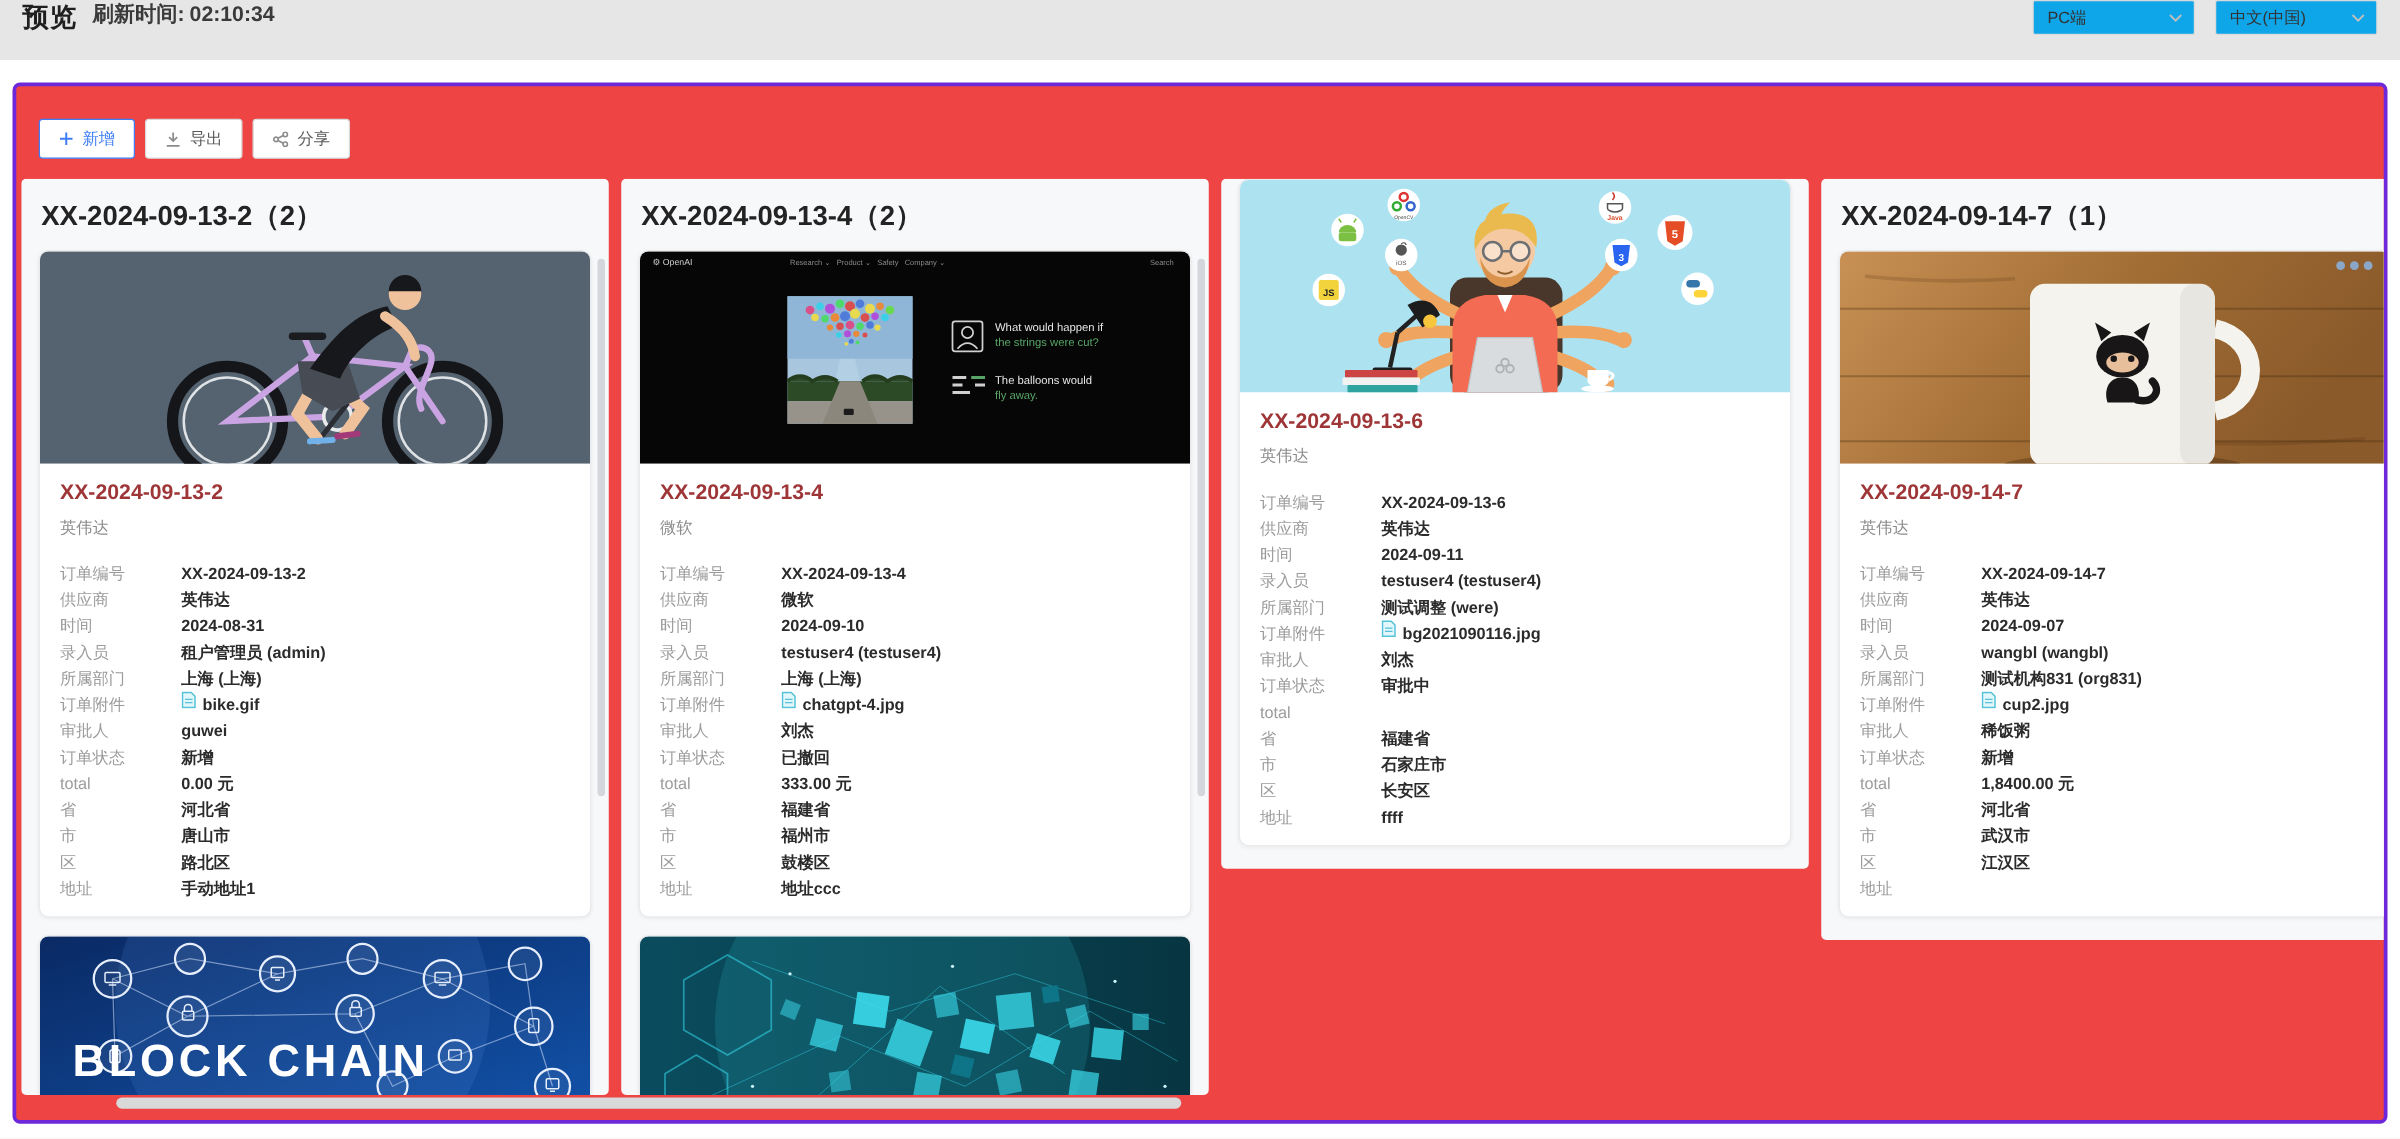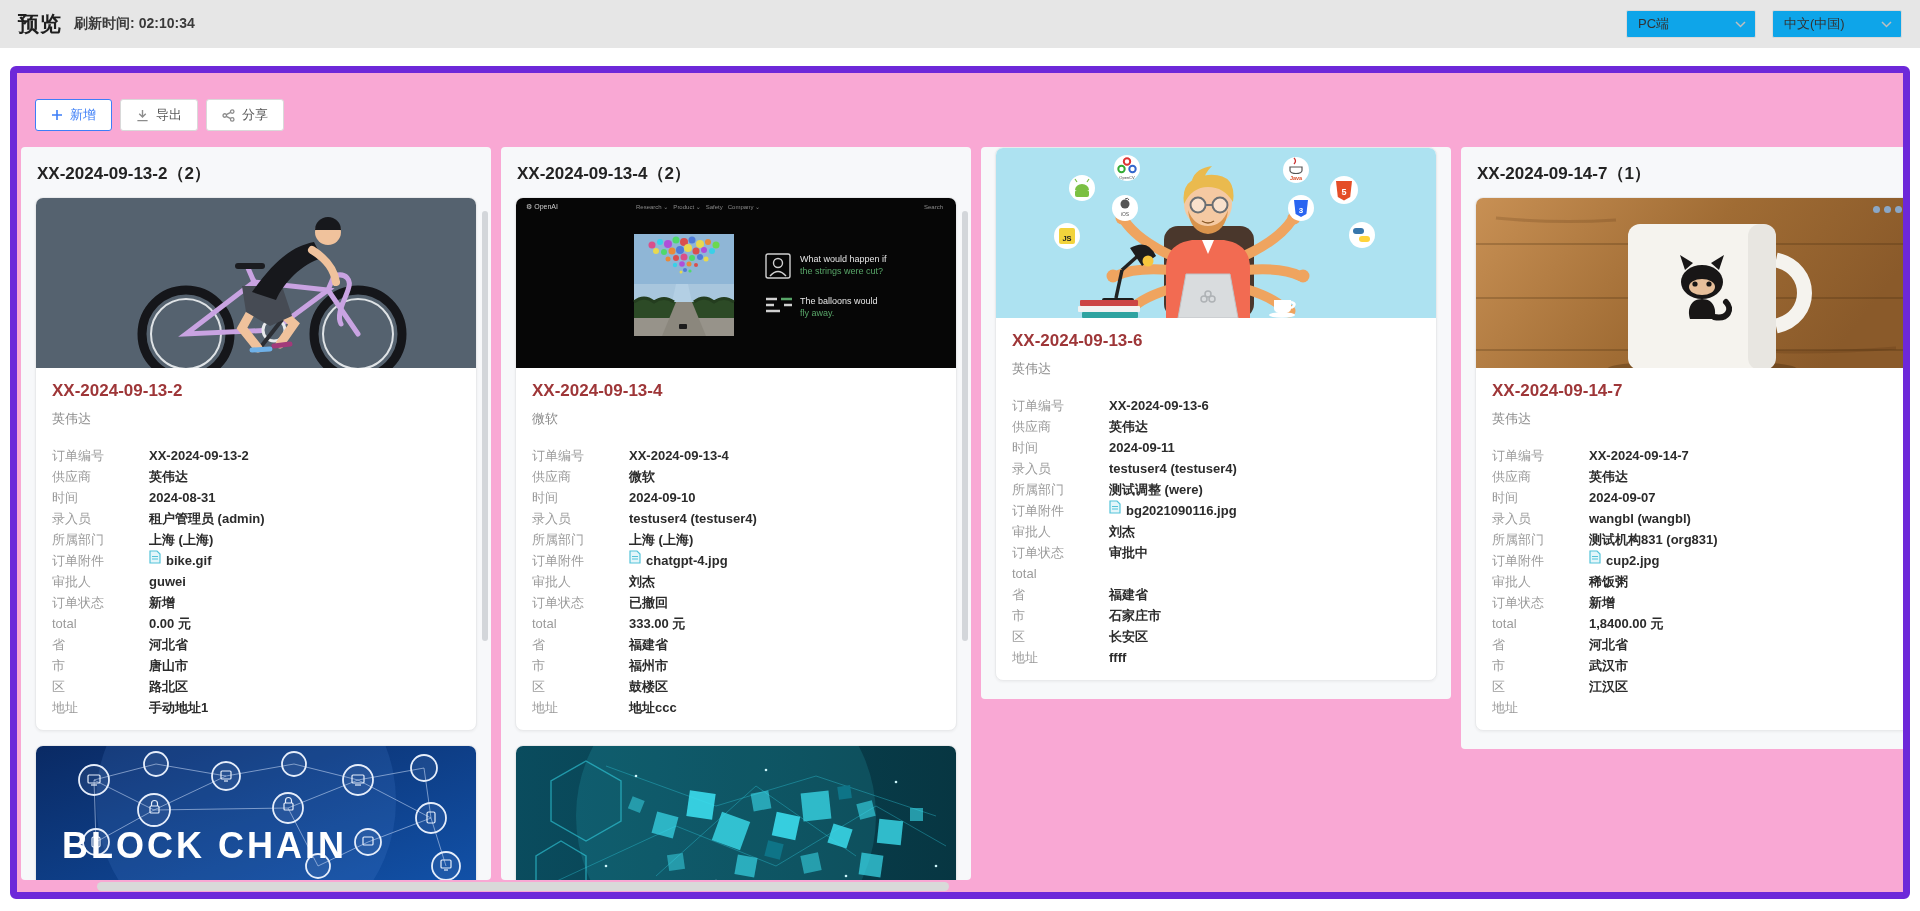--- a/index.html
+++ b/index.html
@@ -1,44 +1,44 @@
 <!DOCTYPE html>
 <html><head>
 <meta charset="utf-8">
 <style>
   * { margin:0; padding:0; box-sizing:border-box; }
   html,body { width:1920px; height:911px; overflow:hidden; background:#fff;
     font-family:"Liberation Sans","DejaVu Sans",sans-serif; }
 
   
-  .topbar { height:48px; background:#e6e6e6; display:flex; align-items:center; padding:0 18px; }
+  .topbar { height:48px; background:#e6e6e6; display:flex; padding:0 18px; }
   .page-title { font-size:21px; font-weight:bold; color:#1f1f1f; letter-spacing:1px; }
-  .refresh { margin-left:12px; font-size:14px; font-weight:bold; color:#3a3a3a; }
+  .refresh { margin-left:12px; font-size:17px; font-weight:bold; color:#3a3a3a; }
   .refresh .t { margin-left:4px; }
   .topbar .spacer { flex:1; }
   .select { width:130px; height:28px; background:#0ea5e9; border:1px solid #d9d9d9; border-radius:2px;
     display:flex; align-items:center; justify-content:space-between; padding:0 9px 0 11px;
     font-size:13px; color:#333; margin-left:16px; cursor:pointer; }
   .select svg { flex:none; }
 
   
   .panel { position:absolute; left:10px; right:10px; top:66px; bottom:12px;
-    background:#f9a8d4; border:7px solid #6d28d9; border-radius:6px; overflow:hidden; }
+    background:#ef4444; border:3px solid #6d28d9; border-radius:6px; overflow:hidden; }
 
   .toolbar { position:absolute; top:26px; left:18px; display:flex; gap:8px; }
   .btn { height:32px; padding:0 15px; background:#fff; border:1px solid #d9d9d9; border-radius:3px;
     display:inline-flex; align-items:center; gap:7px; font-size:13px; color:#595959; cursor:pointer; }
   .btn.primary { color:#3d7ef7; border-color:#3d7ef7; }
 
   
   .board { position:absolute; top:74px; left:4px; width:1912px; height:733px;
     display:flex; gap:10px; overflow:hidden; align-items:flex-start; }
   .col { width:470px; flex:none; background:#f7f8fa; border-radius:4px;
     padding:0 14px 4px; position:relative; max-height:733px; overflow:hidden; }
-  .col-title { padding:15px 2px 12px; font-size:17px; font-weight:bold; color:#232323; }
+  .col-title { padding:15px 2px 12px; font-size:22px; font-weight:bold; color:#232323; }
   .vthumb { position:absolute; right:3px; width:6px; border-radius:3px; background:#d3d6da; }
 
   .card { background:#fff; border:1px solid #e9eaec; border-radius:8px; overflow:hidden;
     box-shadow:0 1px 3px rgba(0,0,0,.05); margin-bottom:14px; cursor:pointer; }
   .card-img { display:block; width:100%; height:170px; position:relative; }
   .card-img svg { display:block; width:100%; height:100%; }
   .more-dots { position:absolute; top:8px; right:14px; display:flex; gap:4px; cursor:pointer; }
   .more-dots i { width:7px; height:7px; border-radius:50%; background:#8aa7c7; display:block; }
   .card.partial { margin-bottom:0; }
   .card.partial .card-img { height:150px; }

